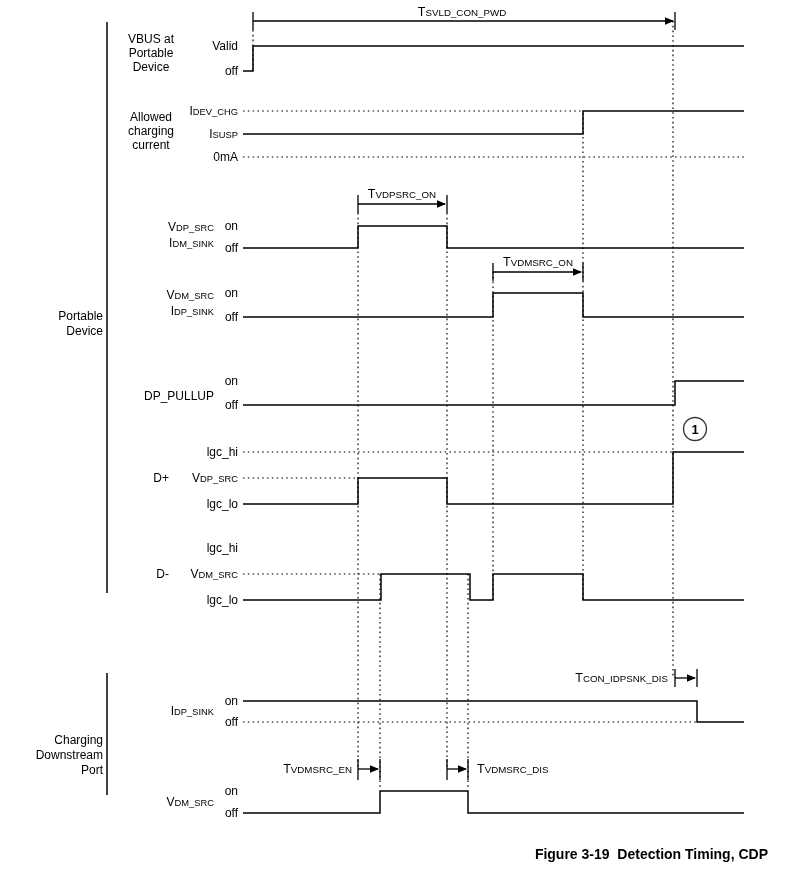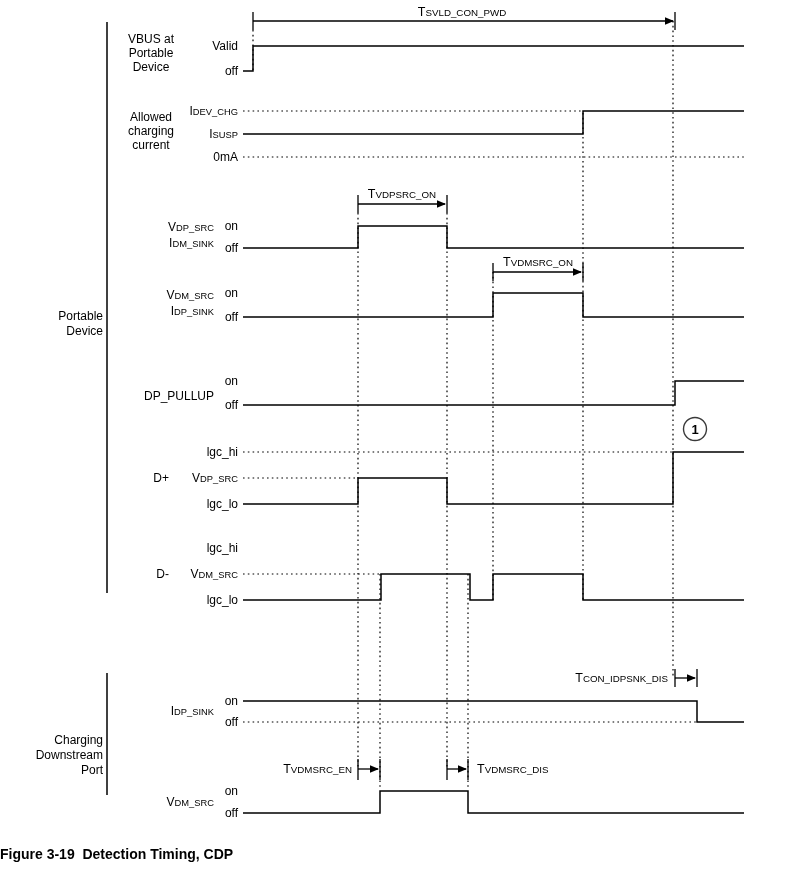--- a/index.html
+++ b/index.html
@@ -1,19 +1,19 @@
 <!DOCTYPE html>
 <html><head>
 <meta charset="utf-8">
 <style>
   html,body{margin:0;padding:0;background:#ffffff;}
   .page{position:relative;width:786px;height:872px;background:#ffffff;overflow:hidden;
         font-family:"Liberation Sans",sans-serif;}
   svg text{font-family:"Liberation Sans",sans-serif;fill:#000000;}
-  .caption{position:absolute;left:0;top:846px;width:768px;text-align:left;
+  .caption{position:absolute;left:0;top:846px;width:768px;text-align:right;
            font-weight:bold;font-size:14px;color:#000;white-space:pre;
            font-family:"Liberation Sans",sans-serif;}
 </style>
 </head>
 <body>
 
 <div class="page">
   <svg id="diagram" width="786" height="872" viewBox="0 0 786 872">
       <line x1="243" y1="111" x2="583" y2="111" stroke="#000000" stroke-width="1.2" stroke-dasharray="1.6 3.2"></line>
       <line x1="243" y1="157" x2="744" y2="157" stroke="#000000" stroke-width="1.2" stroke-dasharray="1.6 3.2"></line>

